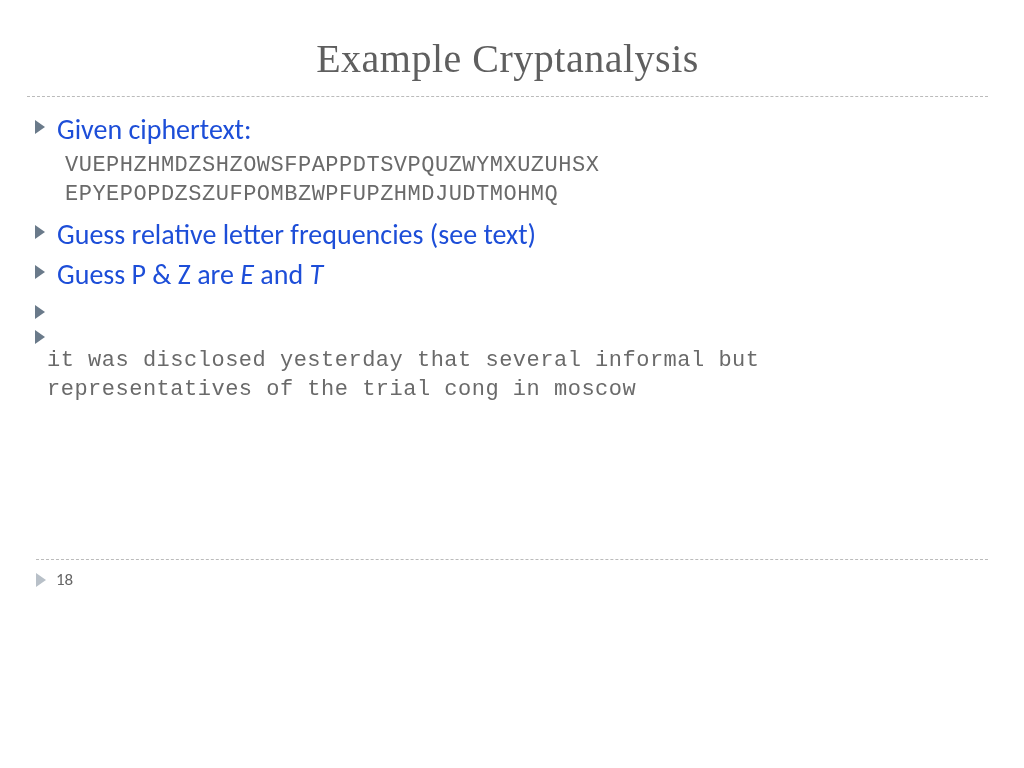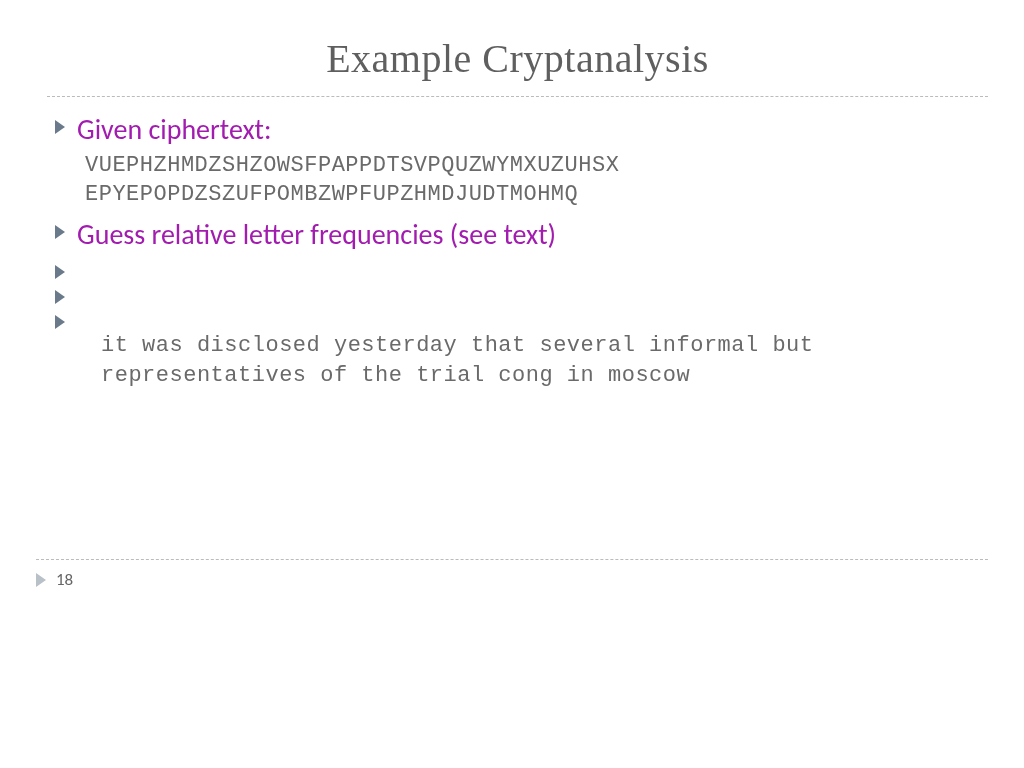--- a/index.html
+++ b/index.html
@@ -1,28 +1,28 @@
 <!DOCTYPE html>
 <html><head>
 <meta charset="utf-8">
 <style>
   * { margin: 0; padding: 0; box-sizing: border-box; }
   html, body { width: 1024px; height: 768px; background: #ffffff; font-family: "Gill Sans", "Gill Sans MT", Calibri, sans-serif; }
-  .slide { width: 1024px; height: 616px; padding: 35px 36px 20px 47px; position: relative; }
+  .slide { width: 1024px; height: 616px; padding: 35px 36px 20px 27px; position: relative; }
   .title { font-family: Georgia, "Times New Roman", serif; color: #5f5f5f; font-size: 40px; font-weight: 400; text-align: center; margin-bottom: 14px; letter-spacing: 0.5px; }
   .divider-top { border: none; border-top: 1.5px dashed #bbb; margin: 0 0 14px 0; }
   .divider-bottom { border: none; border-top: 1.5px dashed #bbb; position: absolute; left: 36px; right: 36px; bottom: 56px; }
   .body { padding-left: 8px; }
   .bullet-row { display: flex; align-items: flex-start; margin-bottom: 2px; }
   .bullet-icon { flex: 0 0 auto; width: 22px; margin-top: 9px; }
   .bullet-icon svg { display: block; }
-  .bullet-text { font-size: 28px; color: #a21caf; line-height: 1.35; }
+  .bullet-text { font-size: 28px; color: #1d4ed8; line-height: 1.35; }
   .bullet-text .ital { font-style: italic; }
   .mono-block { font-family: "Courier New", Courier, monospace; color: #6a6a6a; font-size: 22px; line-height: 1.35; margin-left: 30px; margin-bottom: 6px; letter-spacing: 0.5px; }
-  .mono-block2 { font-family: "Courier New", Courier, monospace; color: #6a6a6a; font-size: 22px; line-height: 1.35; margin-left: 46px; margin-bottom: 0; letter-spacing: 0.5px; }
+  .mono-block2 { font-family: "Courier New", Courier, monospace; color: #6a6a6a; font-size: 22px; line-height: 1.35; margin-left: 12px; margin-bottom: 0; letter-spacing: 0.5px; }
   .footer { position: absolute; left: 36px; bottom: 26px; display: flex; align-items: center; gap: 8px; }
   .footer .pg { font-size: 17px; color: #666; }
   .footer svg { display: block; }
 </style>
 </head>
 <body>
 
 <div class="slide">
   <h1 class="title">Example Cryptanalysis</h1>
   <hr class="divider-top">
@@ -50,20 +50,23 @@
       </span>
       <span class="bullet-text">Guess relative letter frequencies (see text)</span>
     </div>
 
     <div class="bullet-row">
       <span class="bullet-icon">
         <svg width="12" height="14" viewBox="0 0 12 14">
             <polygon points="0,0 10,7 0,14" fill="#6a7a8a"></polygon>
           </svg>
       </span>
+      <span class="bullet-text">
+        <span>Guess P &amp; Z are </span><span class="ital">E</span><span> and </span><span class="ital">T</span>
+      </span>
     </div>
 
     <div class="bullet-row">
       <span class="bullet-icon">
         <svg width="12" height="14" viewBox="0 0 12 14">
             <polygon points="0,0 10,7 0,14" fill="#6a7a8a"></polygon>
           </svg>
       </span>
     </div>
 

